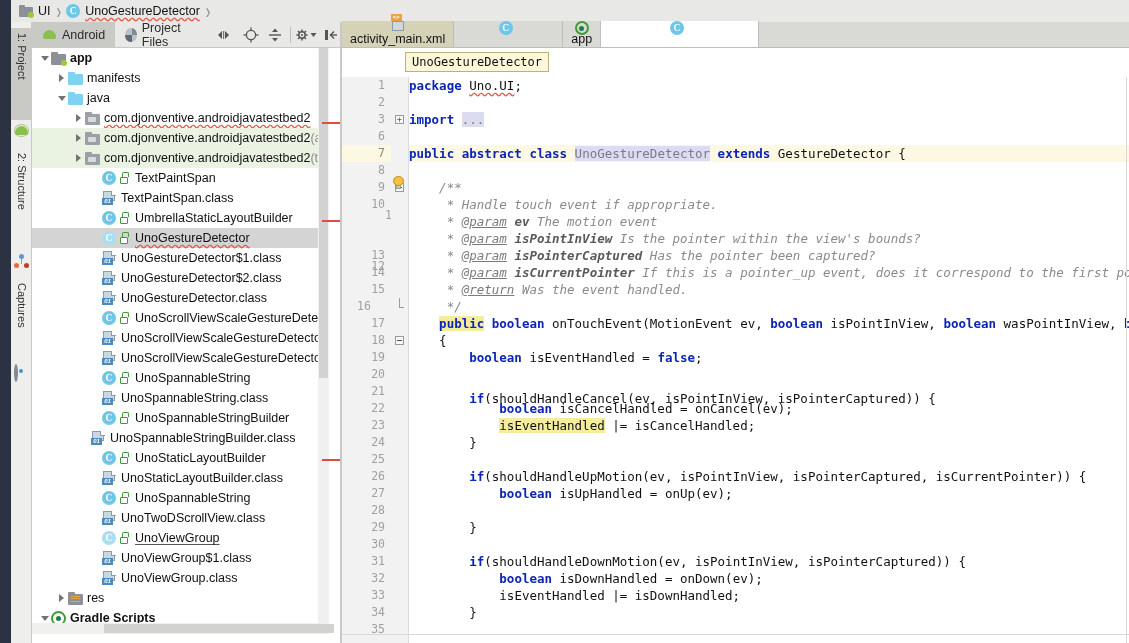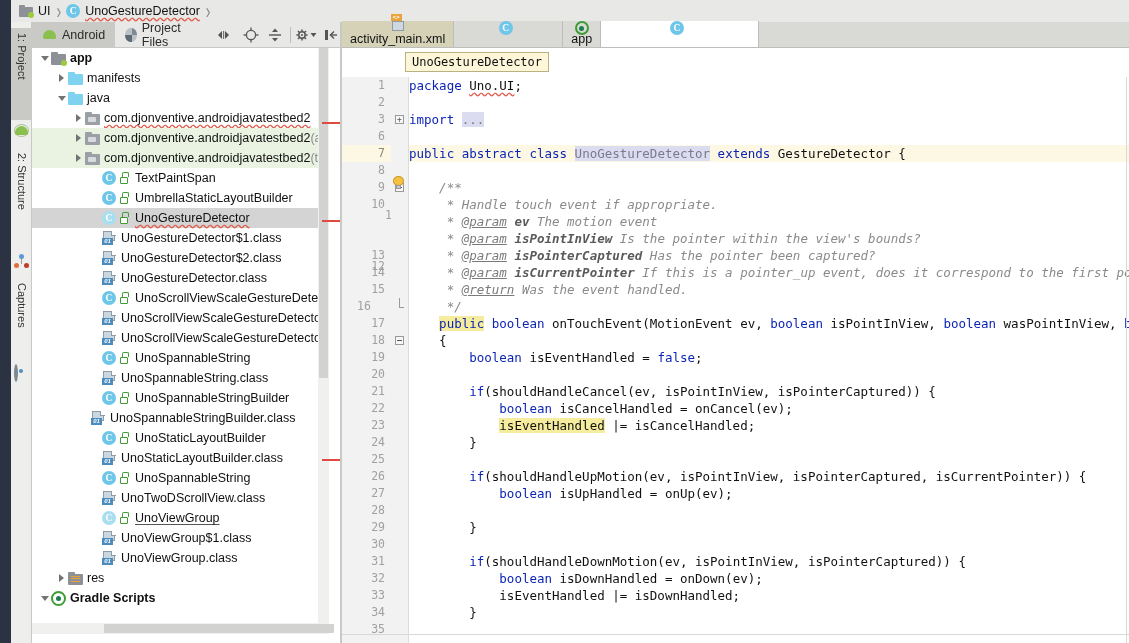--- a/index.html
+++ b/index.html
@@ -305,21 +305,21 @@
     position:absolute; left:67px; top:29px; width:720px; height:566px;
     font-family:"DejaVu Sans Mono", monospace; font-size:12.5px;
     color:#111;
   }
   .cline {
     position:absolute; left:0; height:17px; line-height:17px; white-space:pre;
   }
   .cur-row {
     position:absolute; left:67px; width:720px; height:17px; background:#fdf8e3;
   }
-  .kw { color:#0d25b5; font-weight:normal; }
+  .kw { color:#0d25b5; font-weight:bold; }
   .doc { color:#8a8a8a; font-style:italic; }
   .doctag { color:#7a7a7a; font-style:italic; text-decoration:underline; }
   .docparam { color:#5a5a5a; font-style:italic; font-weight:bold; }
   .sq-red {
     text-decoration: underline wavy #e05b4b;
     text-decoration-skip-ink:none; text-underline-offset:2px;
   }
   .hl-yellow { background:#f5ec9e; }
   .hl-lav { background:#dcdcf0; color:#7a7a8a; }
   .dot-ws { color:#d8d8d8; }
@@ -520,20 +520,29 @@
           <span class="label sub"> (test)</span>
         </div>
         <div class="row" style="padding-left: 57px;">
           <span class="arrow"></span>
           <span class="ic ic-c">C</span>
           <span class="ic-green">
             <i class="g1"></i>
             <i class="g2"></i>
           </span>
           <span class="label">TextPaintSpan</span>
+        </div>
+        <div class="row" style="padding-left: 57px;">
+          <span class="arrow"></span>
+          <span class="ic ic-class-file">
+            <i class="pg"></i>
+            <i class="fold"></i>
+            <i class="b01">01</i>
+          </span>
+          <span class="label">TextPaintSpan.class</span>
         </div>
         <div class="row" style="padding-left: 57px;">
           <span class="arrow"></span>
           <span class="ic ic-c">C</span>
           <span class="ic-green">
             <i class="g1"></i>
             <i class="g2"></i>
           </span>
           <span class="label">UmbrellaStaticLayoutBuilder</span>
         </div>
@@ -840,21 +849,21 @@
           <div class="cline" style="top: 136px;"><span class="indent-guide">&nbsp;&nbsp;&nbsp;&nbsp;</span> <span class="doc">*&nbsp;</span><span class="doctag">@param</span><span class="doc">&nbsp;</span><span class="docparam">ev</span><span class="doc">&nbsp;The&nbsp;motion&nbsp;event</span></div>
           <div class="cline" style="top: 153px;"><span class="indent-guide">&nbsp;&nbsp;&nbsp;&nbsp;</span> <span class="doc">*&nbsp;</span><span class="doctag">@param</span><span class="doc">&nbsp;</span><span class="docparam">isPointInView</span><span class="doc">&nbsp;Is&nbsp;the&nbsp;pointer&nbsp;within&nbsp;the&nbsp;view's&nbsp;bounds?</span></div>
           <div class="cline" style="top: 170px;"><span class="indent-guide">&nbsp;&nbsp;&nbsp;&nbsp;</span> <span class="doc">*&nbsp;</span><span class="doctag">@param</span><span class="doc">&nbsp;</span><span class="docparam">isPointerCaptured</span><span class="doc">&nbsp;Has&nbsp;the&nbsp;pointer&nbsp;been&nbsp;captured?</span></div>
           <div class="cline" style="top: 187px;"><span class="indent-guide">&nbsp;&nbsp;&nbsp;&nbsp;</span> <span class="doc">*&nbsp;</span><span class="doctag">@param</span><span class="doc">&nbsp;</span><span class="docparam">isCurrentPointer</span><span class="doc">&nbsp;If&nbsp;this&nbsp;is&nbsp;a&nbsp;pointer_up&nbsp;event,&nbsp;does&nbsp;it&nbsp;correspond&nbsp;to&nbsp;the&nbsp;first&nbsp;pointer.&nbsp;</span></div>
           <div class="cline" style="top: 204px;"><span class="indent-guide">&nbsp;&nbsp;&nbsp;&nbsp;</span> <span class="doc">*&nbsp;</span><span class="doctag">@return</span><span class="doc">&nbsp;Was&nbsp;the&nbsp;event&nbsp;handled.</span></div>
           <div class="cline" style="top: 221px;"><span class="indent-guide">&nbsp;&nbsp;&nbsp;&nbsp;</span> <span class="doc">*/</span></div>
           <div class="cline" style="top: 238px;"><span class="indent-guide">&nbsp;&nbsp;&nbsp;&nbsp;</span><span class="kw hl-yellow">public</span><span class="dot-ws">&nbsp;</span><span class="kw">boolean</span><span class="">&nbsp;onTouchEvent(MotionEvent&nbsp;ev,&nbsp;</span><span class="kw">boolean</span><span class="">&nbsp;isPointInView,&nbsp;</span><span class="kw">boolean</span><span class="">&nbsp;wasPointInView,&nbsp;</span><span class="kw">boolean</span></div>
           <div class="cline" style="top: 255px;"><span class="indent-guide">&nbsp;&nbsp;&nbsp;&nbsp;</span><span class="">{</span></div>
           <div class="cline" style="top: 272px;"><span class="indent-guide">&nbsp;&nbsp;&nbsp;&nbsp;</span><span class="indent-guide">&nbsp;&nbsp;&nbsp;&nbsp;</span><span class="kw">boolean</span><span class="">&nbsp;isEventHandled&nbsp;=&nbsp;</span><span class="kw">false</span><span class="">;</span></div>
           <div class="cline" style="top: 289px;"><span class="indent-guide">&nbsp;&nbsp;&nbsp;&nbsp;</span><span class="indent-guide">&nbsp;&nbsp;&nbsp;&nbsp;</span></div>
-          <div class="cline" style="top: 306px;"><span class="indent-guide">&nbsp;&nbsp;&nbsp;&nbsp;</span><span class="indent-guide">&nbsp;&nbsp;&nbsp;&nbsp;</span><span class="kw">if</span><span class="">(shouldHandleCancel(ev,&nbsp;isPointInView,&nbsp;isPointerCaptured))&nbsp;{</span></div>
+          <div class="cline" style="top: 313px;"><span class="indent-guide">&nbsp;&nbsp;&nbsp;&nbsp;</span><span class="indent-guide">&nbsp;&nbsp;&nbsp;&nbsp;</span><span class="kw">if</span><span class="">(shouldHandleCancel(ev,&nbsp;isPointInView,&nbsp;isPointerCaptured))&nbsp;{</span></div>
           <div class="cline" style="top: 323px;"><span class="indent-guide">&nbsp;&nbsp;&nbsp;&nbsp;</span><span class="indent-guide">&nbsp;&nbsp;&nbsp;&nbsp;</span><span class="indent-guide">&nbsp;&nbsp;&nbsp;&nbsp;</span><span class="kw">boolean</span><span class="">&nbsp;isCancelHandled&nbsp;=&nbsp;onCancel(ev);</span></div>
           <div class="cline" style="top: 340px;"><span class="indent-guide">&nbsp;&nbsp;&nbsp;&nbsp;</span><span class="indent-guide">&nbsp;&nbsp;&nbsp;&nbsp;</span><span class="indent-guide">&nbsp;&nbsp;&nbsp;&nbsp;</span><span class="hl-yellow">isEventHandled</span><span class="">&nbsp;|=&nbsp;isCancelHandled;</span></div>
           <div class="cline" style="top: 357px;"><span class="indent-guide">&nbsp;&nbsp;&nbsp;&nbsp;</span><span class="indent-guide">&nbsp;&nbsp;&nbsp;&nbsp;</span><span class="">}</span></div>
           <div class="cline" style="top: 374px;"><span class="indent-guide">&nbsp;&nbsp;&nbsp;&nbsp;</span><span class="indent-guide">&nbsp;&nbsp;&nbsp;&nbsp;</span></div>
           <div class="cline" style="top: 391px;"><span class="indent-guide">&nbsp;&nbsp;&nbsp;&nbsp;</span><span class="indent-guide">&nbsp;&nbsp;&nbsp;&nbsp;</span><span class="kw">if</span><span class="">(shouldHandleUpMotion(ev,&nbsp;isPointInView,&nbsp;isPointerCaptured,&nbsp;isCurrentPointer))&nbsp;{</span></div>
           <div class="cline" style="top: 408px;"><span class="indent-guide">&nbsp;&nbsp;&nbsp;&nbsp;</span><span class="indent-guide">&nbsp;&nbsp;&nbsp;&nbsp;</span><span class="indent-guide">&nbsp;&nbsp;&nbsp;&nbsp;</span><span class="kw">boolean</span><span class="">&nbsp;isUpHandled&nbsp;=&nbsp;onUp(ev);</span></div>
           <div class="cline" style="top: 425px;"><span class="indent-guide">&nbsp;&nbsp;&nbsp;&nbsp;</span><span class="indent-guide">&nbsp;&nbsp;&nbsp;&nbsp;</span><span class="indent-guide">&nbsp;&nbsp;&nbsp;&nbsp;</span></div>
           <div class="cline" style="top: 442px;"><span class="indent-guide">&nbsp;&nbsp;&nbsp;&nbsp;</span><span class="indent-guide">&nbsp;&nbsp;&nbsp;&nbsp;</span><span class="">}</span></div>
           <div class="cline" style="top: 459px;"><span class="indent-guide">&nbsp;&nbsp;&nbsp;&nbsp;</span><span class="indent-guide">&nbsp;&nbsp;&nbsp;&nbsp;</span></div>
           <div class="cline" style="top: 476px;"><span class="indent-guide">&nbsp;&nbsp;&nbsp;&nbsp;</span><span class="indent-guide">&nbsp;&nbsp;&nbsp;&nbsp;</span><span class="kw">if</span><span class="">(shouldHandleDownMotion(ev,&nbsp;isPointInView,&nbsp;isPointerCaptured))&nbsp;{</span></div>

